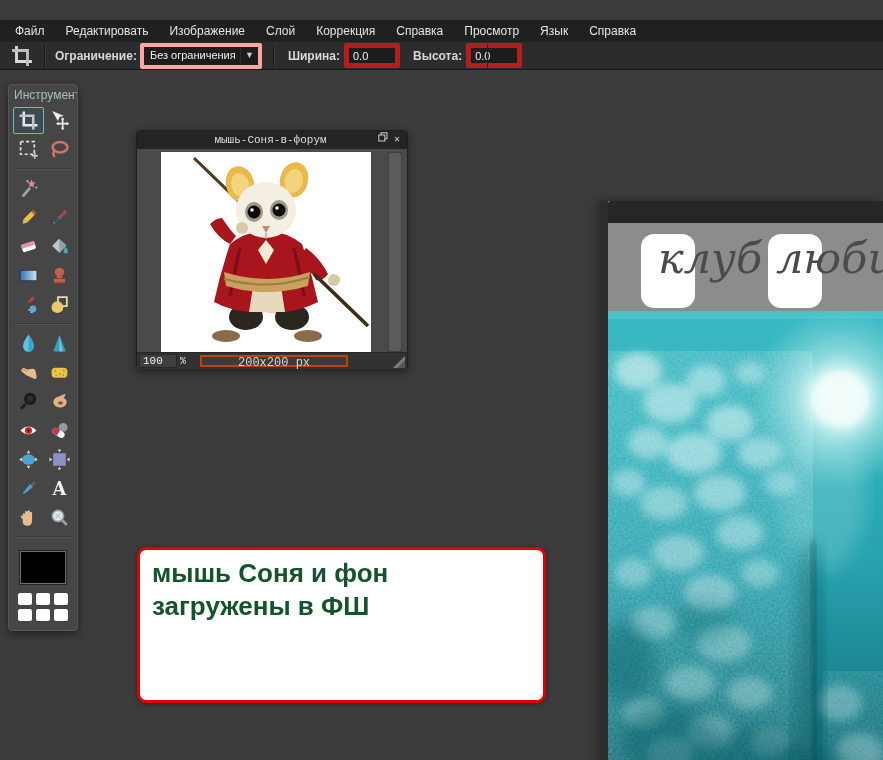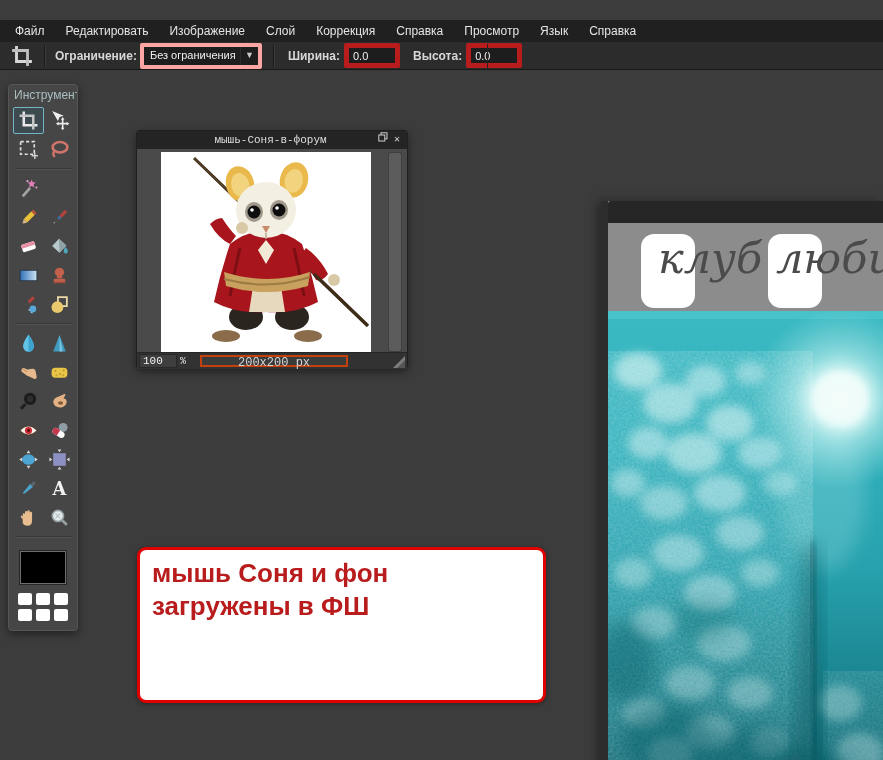--- a/index.html
+++ b/index.html
@@ -54,21 +54,21 @@
   .zoombox{margin-left:2px;width:30px;height:12px;background:#3e3e3e;border:1px solid #282828;
            font-size:11px;line-height:12px;color:#f2f2f2;padding:0 3px;cursor:text;}
   .pct{font-size:10px;color:#e8e8e8;margin-left:3px;}
   .sizebox{margin-left:14px;width:148px;height:12px;background:#3b3b3b;border:2px solid #c2410c;
            font-size:12px;line-height:12px;color:#d6d6d6;padding-left:36px;box-sizing:border-box;}
   .grip{position:absolute;right:2px;bottom:1px;width:12px;height:12px;cursor:nwse-resize;}
 
   
   .notebox{left:137px;top:527px;width:379px;height:136px;background:#fff;border:3px solid #e10000;
            border-radius:9px;box-shadow:0 1px 5px rgba(0,0,0,.4);padding:7px 12px;box-sizing:content-box;}
-  .notebox div{font-size:26px;line-height:33px;font-weight:bold;color:#b91c1c;}
+  .notebox div{font-size:26px;line-height:33px;font-weight:bold;color:#14532d;}
 
   
   .forumwin{left:601px;top:181px;width:282px;height:579px;background:#8c8c8c;box-sizing:border-box;
             border-left:7px solid #2d2d2d;box-shadow:-4px 0 10px rgba(0,0,0,.35);}
   .fw-title{height:22px;background:#262626;border-radius:3px 0 0 0;cursor:move;}
   .fw-header{position:relative;height:88px;background:#8c8c8c;overflow:hidden;}
   .punch{position:absolute;top:11px;width:54px;height:74px;background:#fff;border-radius:13px;}
   .punch.p1{left:33px;} .punch.p2{left:160px;}
   .fw-text{position:absolute;left:50px;top:10px;font-family:"DejaVu Serif",serif;font-style:italic;
            font-size:43px;color:#4b4b4b;white-space:nowrap;}

